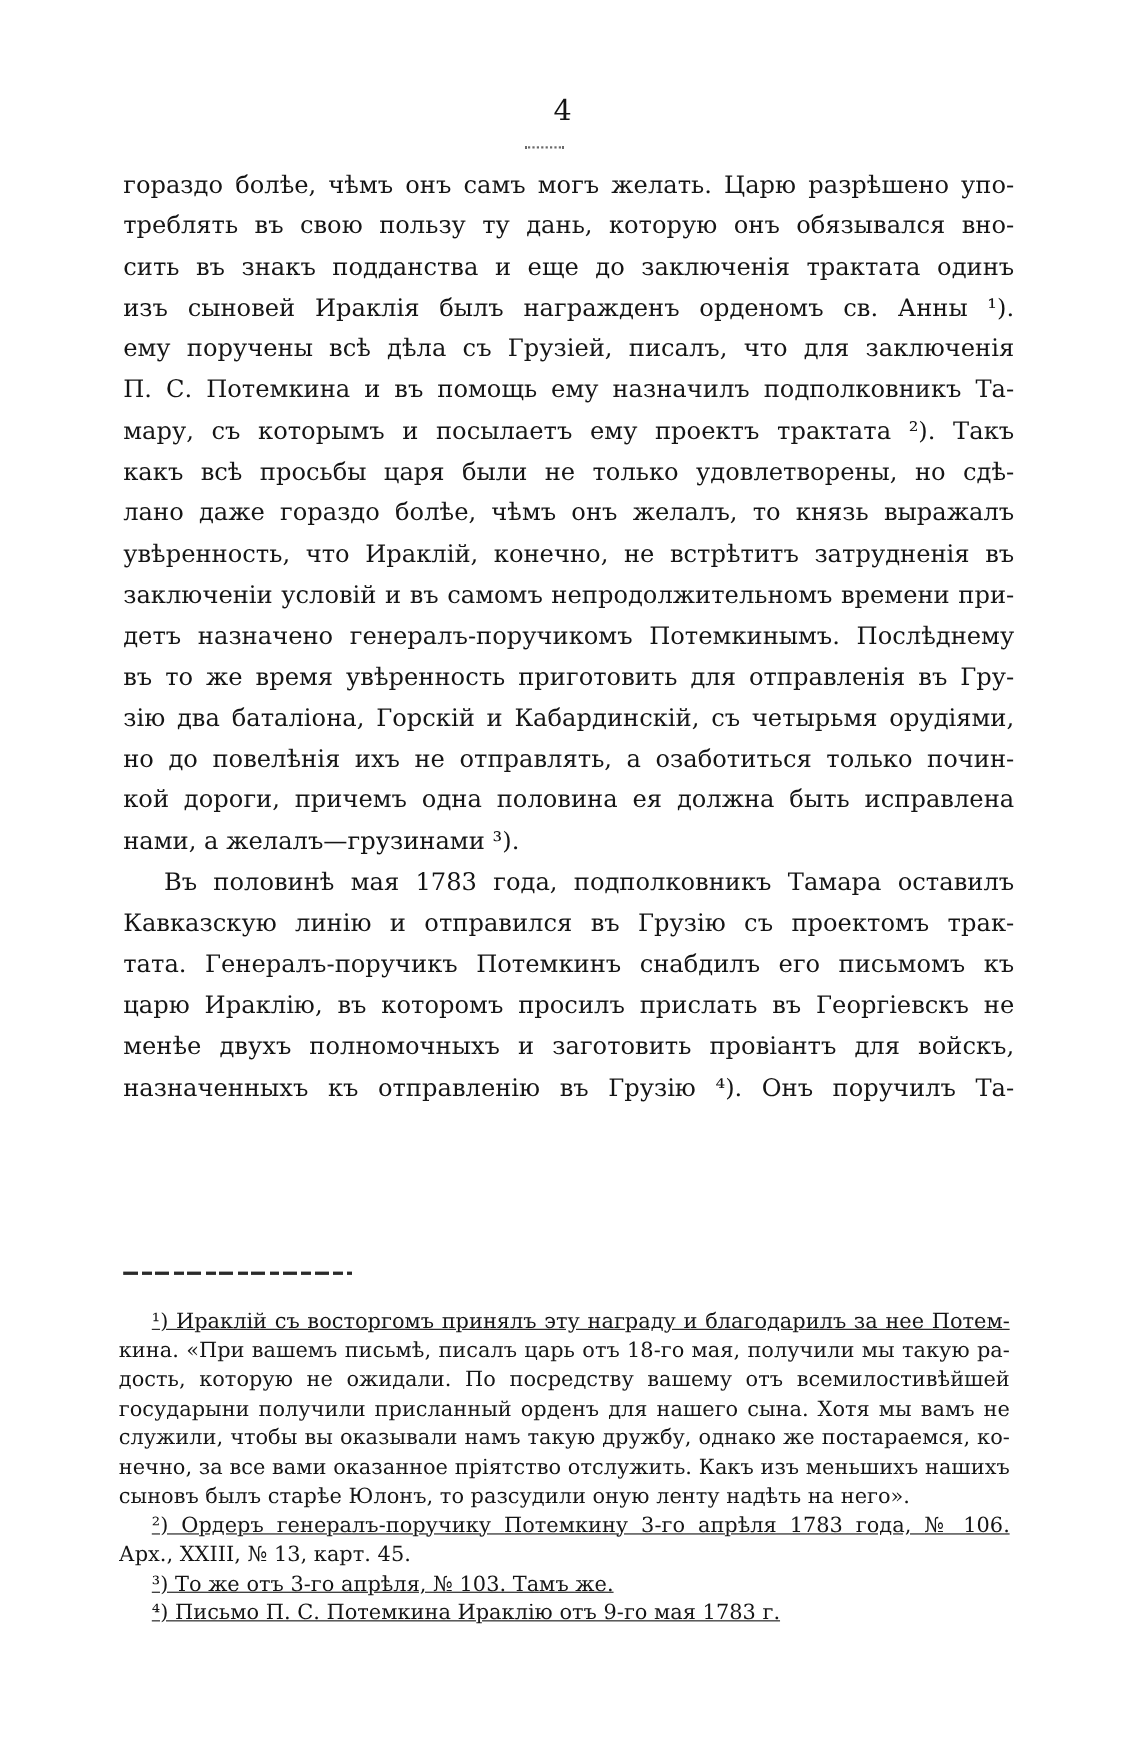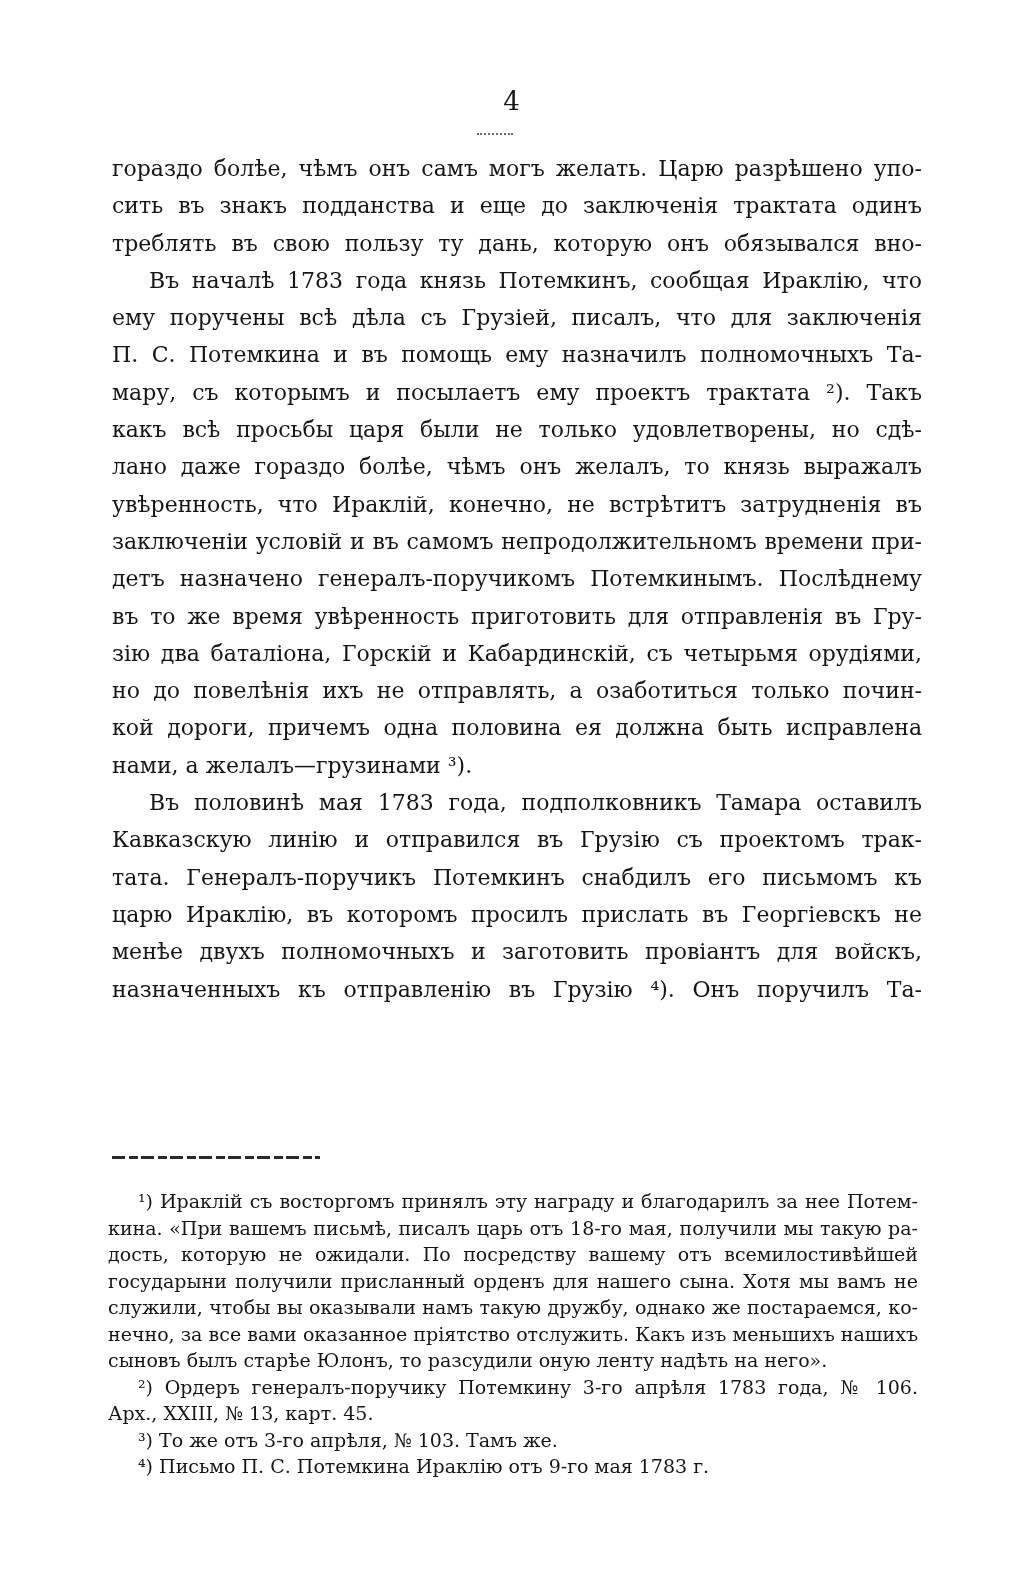--- a/index.html
+++ b/index.html
@@ -62,37 +62,37 @@
     font-size: 19px;
   }
   .footnotes .line {
     height: 26.5px;
     line-height: 26.5px;
     text-align: justify;
     text-align-last: justify;
     overflow: hidden;
   }
   .footnotes .line.flushleft { text-align-last: left; }
-  .footnotes .line.indent { text-indent: 30px; }
+  .footnotes .line.indent { text-indent: 30px; text-decoration: underline; }
 </style>
 </head>
 <body>
 
 <div class="page">
 
   <div class="page-number">4</div>
   <div class="ornament"></div>
 
   <div class="body-text">
     <div class="line">гораздо болѣе, чѣмъ онъ самъ могъ желать. Царю разрѣшено упо-</div>
+    <div class="line">треблять въ свою пользу ту дань, которую онъ обязывался вно-</div>
     <div class="line">сить въ знакъ подданства и еще до заключенія трактата одинъ</div>
-    <div class="line">треблять въ свою пользу ту дань, которую онъ обязывался вно-</div>
-    <div class="line indent">Въ началѣ 1783 года князь Потемкинъ, сообщая Ираклію, что</div>
+    <div class="line">изъ сыновей Ираклія былъ награжденъ орденомъ св. Анны ¹).</div>
     <div class="line">ему поручены всѣ дѣла съ Грузіей, писалъ, что для заключенія</div>
-    <div class="line">П. С. Потемкина и въ помощь ему назначилъ полномочныхъ Та-</div>
+    <div class="line">П. С. Потемкина и въ помощь ему назначилъ подполковникъ Та-</div>
     <div class="line">мару, съ которымъ и посылаетъ ему проектъ трактата ²). Такъ</div>
     <div class="line">какъ всѣ просьбы царя были не только удовлетворены, но сдѣ-</div>
     <div class="line">лано даже гораздо болѣе, чѣмъ онъ желалъ, то князь выражалъ</div>
     <div class="line">увѣренность, что Ираклій, конечно, не встрѣтитъ затрудненія въ</div>
     <div class="line">заключеніи условій и въ самомъ непродолжительномъ времени при-</div>
     <div class="line">детъ назначено генералъ-поручикомъ Потемкинымъ. Послѣднему</div>
     <div class="line">въ то же время увѣренность приготовить для отправленія въ Гру-</div>
     <div class="line">зію два баталіона, Горскій и Кабардинскій, съ четырьмя орудіями,</div>
     <div class="line">но до повелѣнія ихъ не отправлять, а озаботиться только почин-</div>
     <div class="line">кой дороги, причемъ одна половина ея должна быть исправлена</div>

